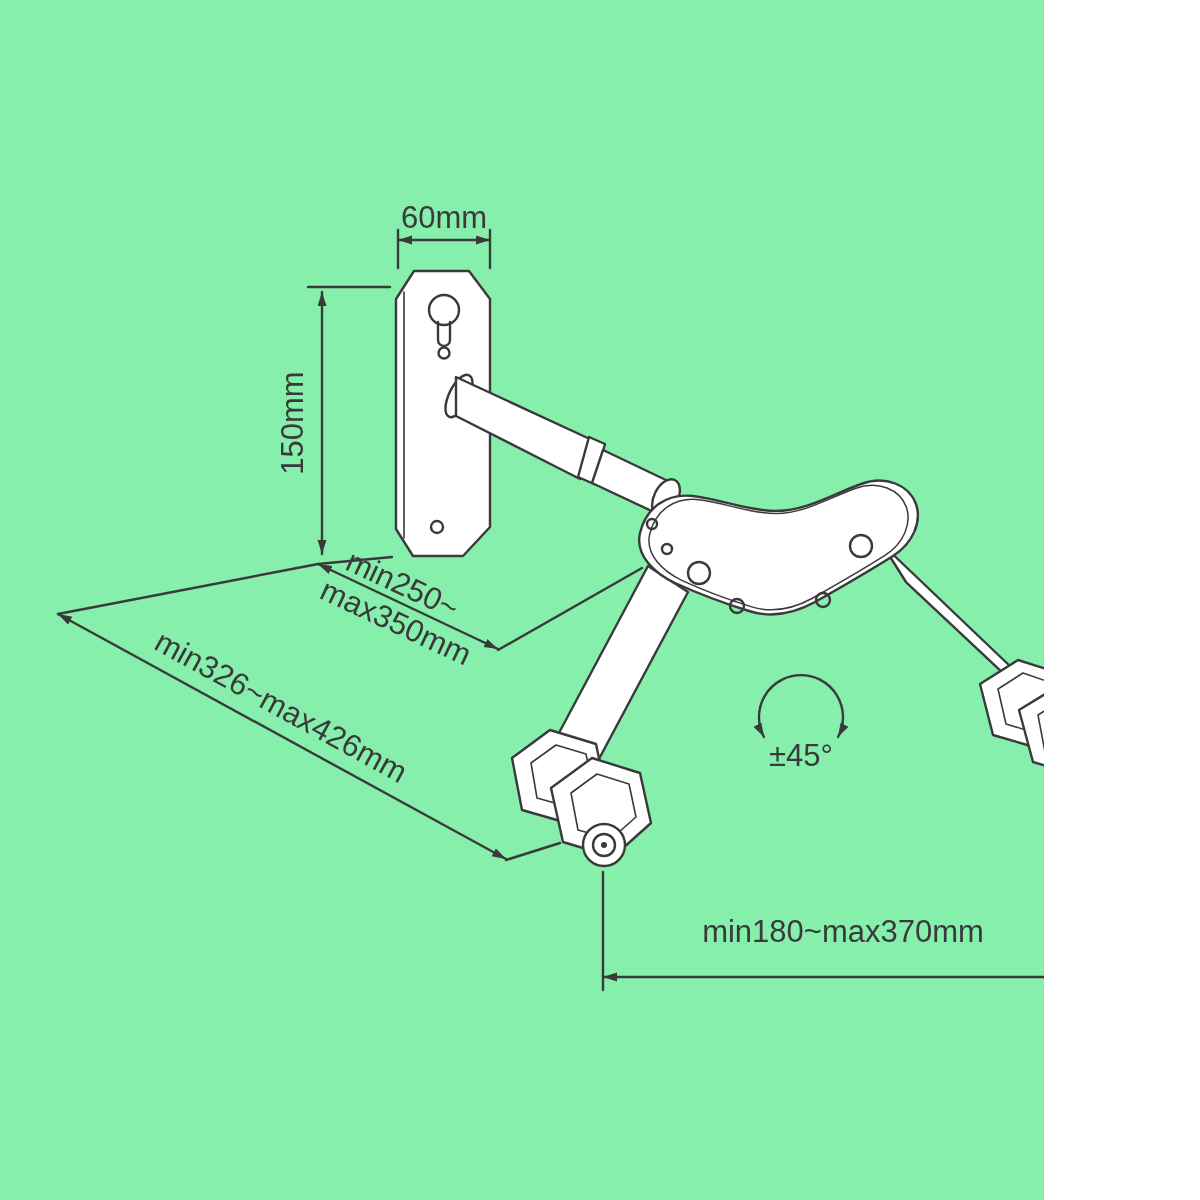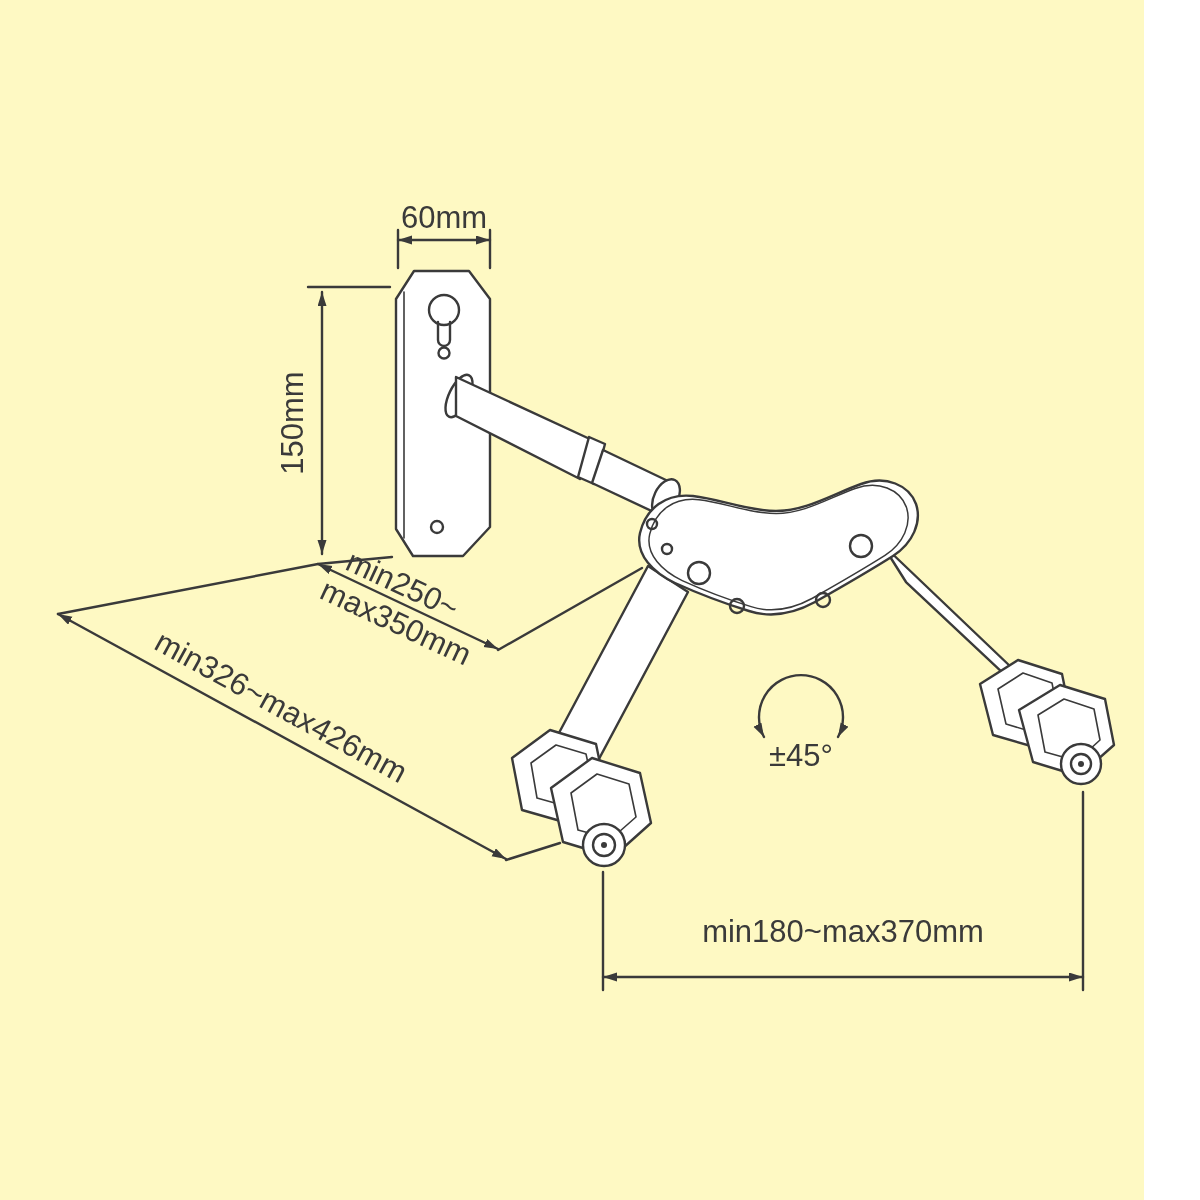--- a/index.html
+++ b/index.html
@@ -1,16 +1,16 @@
 <!DOCTYPE html>
 <html><head>
 <meta charset="utf-8">
 <style>
   html,body{margin:0;padding:0;background:#ffffff;}
-  .canvas{width:1144px;height:1200px;background:#fef9c3;position:relative;overflow:hidden;}
+  .canvas{width:1044px;height:1200px;background:#86efac;position:relative;overflow:hidden;}
   svg{display:block;}
   svg path, svg line, svg circle, svg ellipse, svg polyline{
     stroke:#3a3a3a; fill:none; stroke-width:2.4;
     stroke-linejoin:round; stroke-linecap:round;
   }
   .fw{fill:#ffffff;}
   .fd{fill:#3a3a3a; stroke:none;}
   .dim{stroke-width:1.7;}
   .thin{stroke-width:1.6;}
   .arrow{fill:#3a3a3a; stroke:none;}

